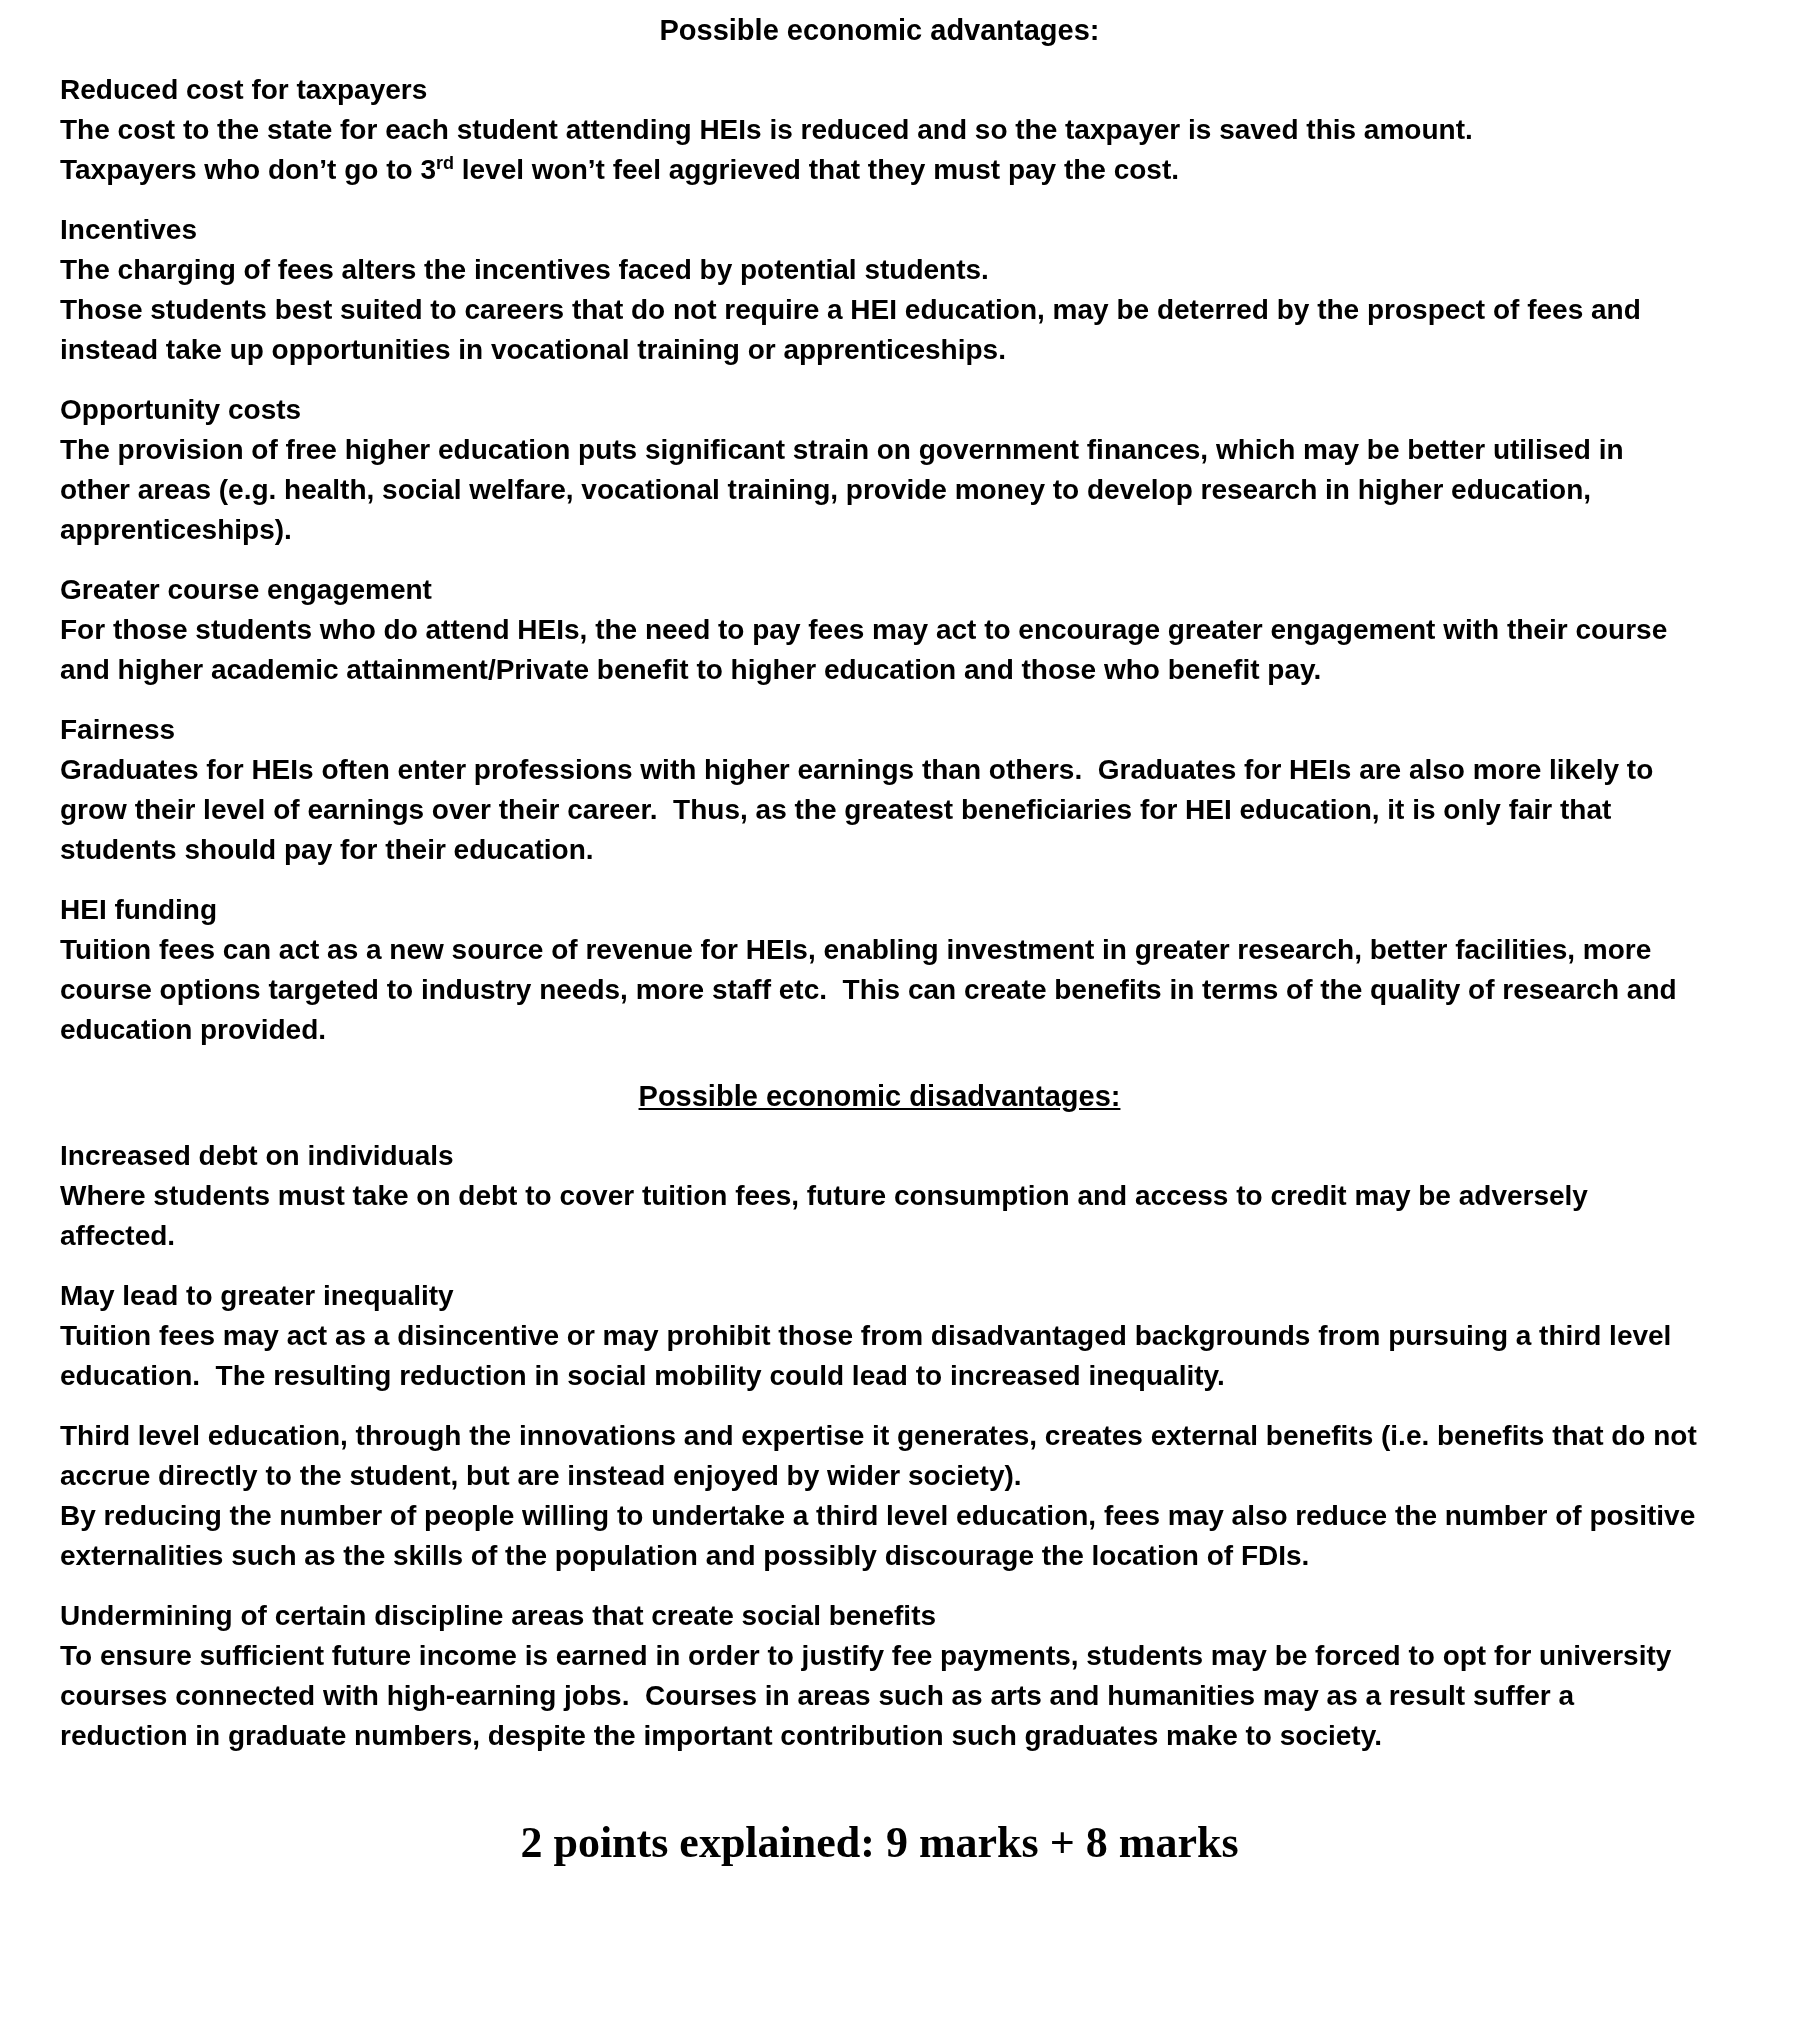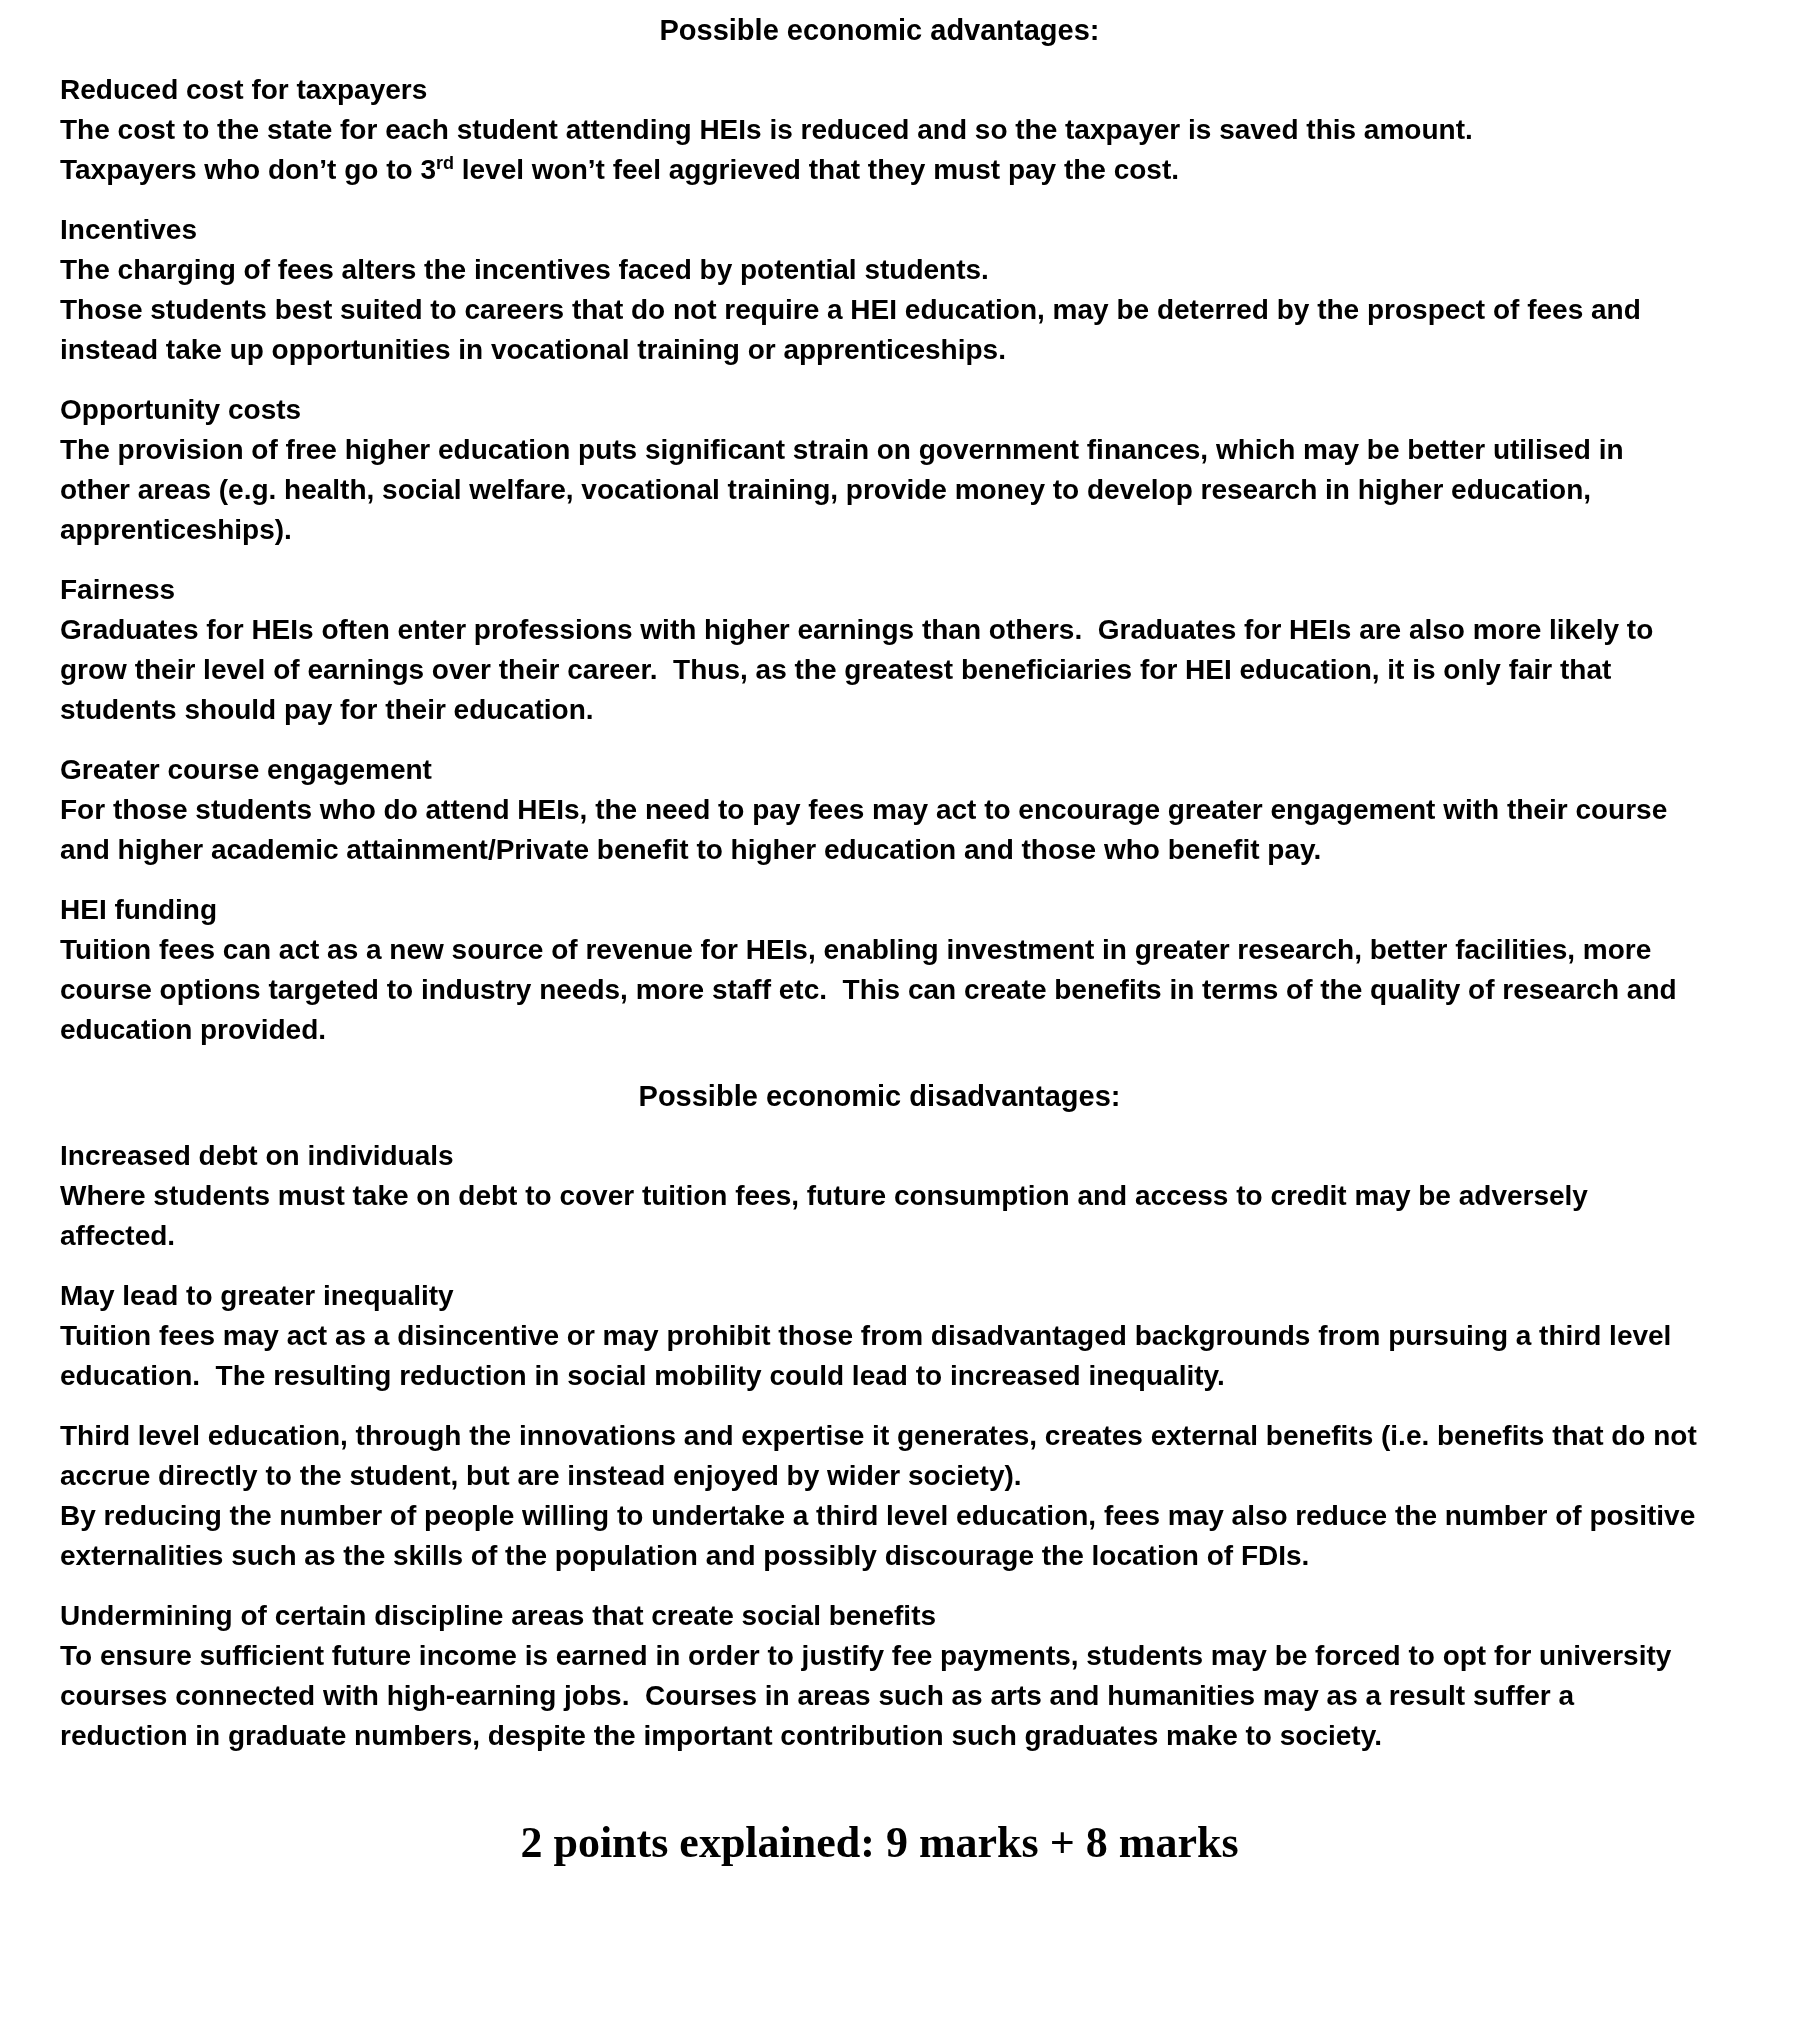--- a/index.html
+++ b/index.html
@@ -17,21 +17,21 @@
     padding: 10px 111px 0 60px;
     overflow: hidden;
   }
   .doc-title {
     margin: 0;
     text-align: center;
     font-weight: bold;
     font-size: 29px;
     line-height: 40px;
   }
-  .doc-title.mid { margin-top: 26px; }
+  .doc-title.mid { margin-top: 26px; text-decoration: underline; }
   .section { margin-top: 20px; }
   .section-heading {
     margin: 0;
     font-weight: bold;
     font-size: 28px;
     line-height: 40px;
   }
   .section-paragraph {
     margin: 0;
     font-size: 28px;
@@ -71,27 +71,27 @@
     <p class="section-paragraph">The charging of fees alters the incentives faced by potential students.</p>
     <p class="section-paragraph">Those students best suited to careers that do not require a HEI education, may be deterred by the prospect of fees and instead take up opportunities in vocational training or apprenticeships.</p>
   </section>
 
   <section class="section">
     <h2 class="section-heading">Opportunity costs</h2>
     <p class="section-paragraph">The provision of free higher education puts significant strain on government finances, which may be better utilised in other areas (e.g. health, social welfare, vocational training, provide money to develop research in higher education, apprenticeships).</p>
   </section>
 
   <section class="section">
-    <h2 class="section-heading">Fairness</h2>
-    <p class="section-paragraph">Graduates for HEIs often enter professions with higher earnings than others.  Graduates for HEIs are also more likely to grow their level of earnings over their career.  Thus, as the greatest beneficiaries for HEI education, it is only fair that students should pay for their education.</p>
+    <h2 class="section-heading">Greater course engagement</h2>
+    <p class="section-paragraph">For those students who do attend HEIs, the need to pay fees may act to encourage greater engagement with their course and higher academic attainment/Private benefit to higher education and those who benefit pay.</p>
   </section>
 
   <section class="section">
-    <h2 class="section-heading">Greater course engagement</h2>
-    <p class="section-paragraph">For those students who do attend HEIs, the need to pay fees may act to encourage greater engagement with their course and higher academic attainment/Private benefit to higher education and those who benefit pay.</p>
+    <h2 class="section-heading">Fairness</h2>
+    <p class="section-paragraph">Graduates for HEIs often enter professions with higher earnings than others.  Graduates for HEIs are also more likely to grow their level of earnings over their career.  Thus, as the greatest beneficiaries for HEI education, it is only fair that students should pay for their education.</p>
   </section>
 
   <section class="section">
     <h2 class="section-heading">HEI funding</h2>
     <p class="section-paragraph">Tuition fees can act as a new source of revenue for HEIs, enabling investment in greater research, better facilities, more course options targeted to industry needs, more staff etc.  This can create benefits in terms of the quality of research and education provided.</p>
   </section>
 
   <h1 class="doc-title mid">Possible economic disadvantages:</h1>
 
   <section class="section">

